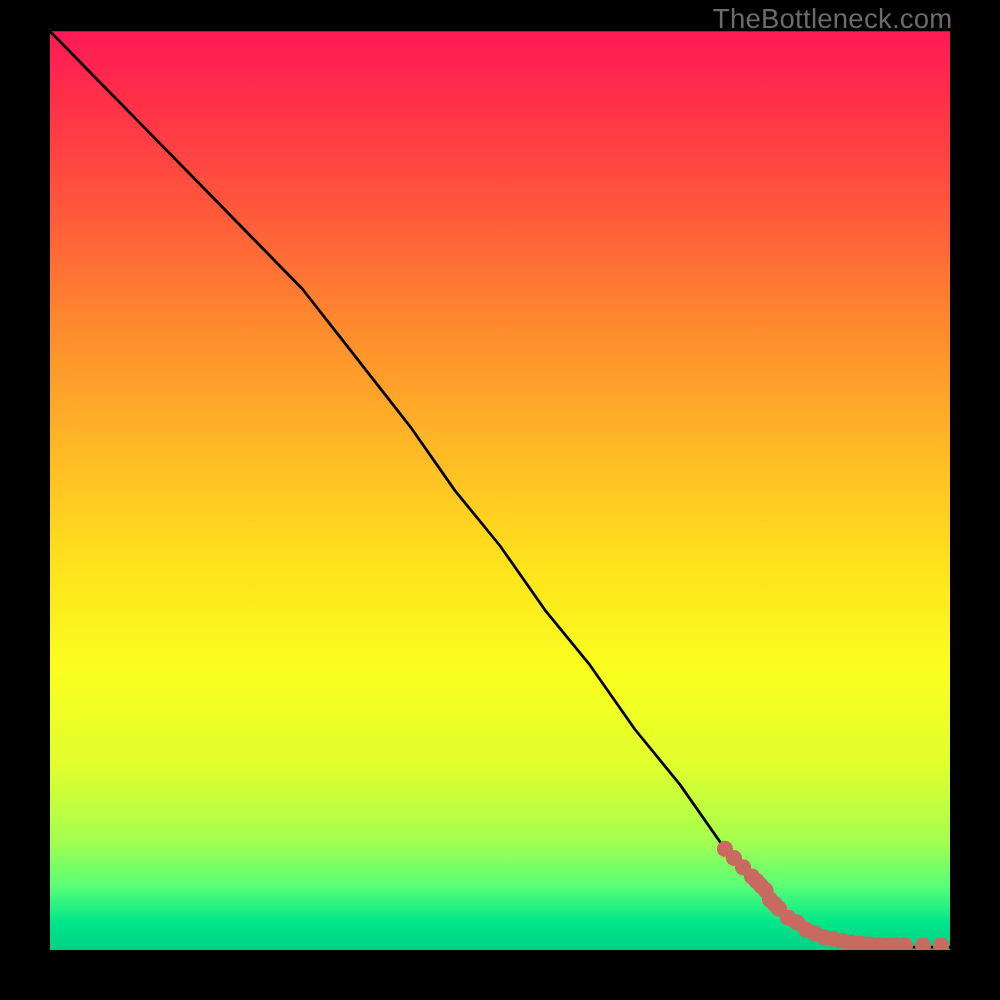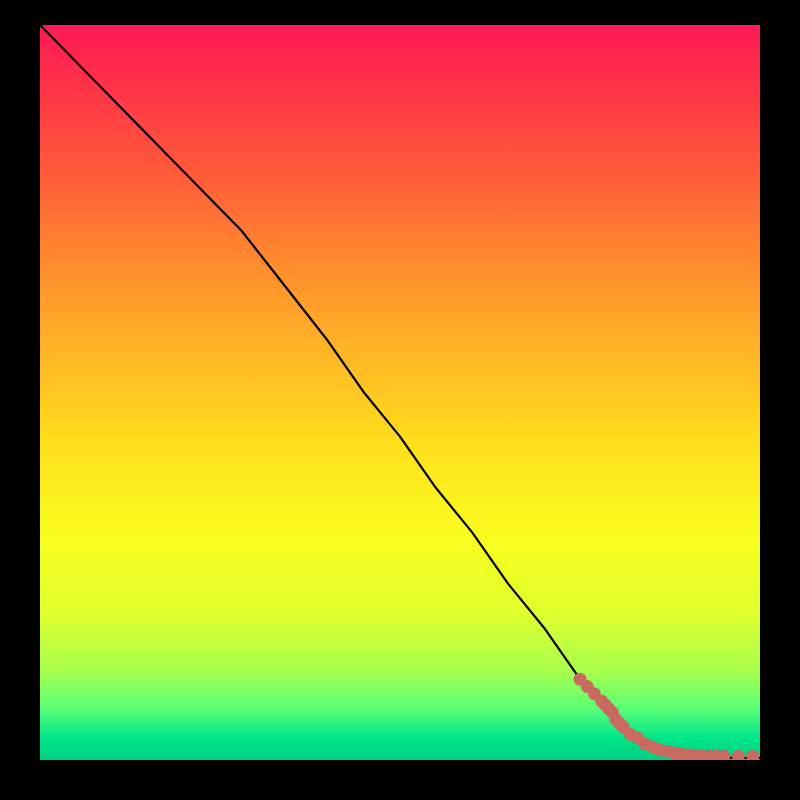--- a/index.html
+++ b/index.html
@@ -66,20 +66,21 @@
   }
   .dot {
     fill: #c86a60;
     stroke: none;
   }
 </style>
 </head>
 <body>
 
 <div class="frame">
+  <div class="watermark">TheBottleneck.com</div>
   <div class="plot">
     <svg class="overlay" id="overlay" viewBox="0 0 720 735" preserveAspectRatio="none">
         <path d="M0.00 0.00 L36.00 36.75 L72.00 73.50 L108.00 110.25 L144.00 147.00 L180.00 183.75 L201.60 205.80 L230.40 242.55 L259.20 279.30 L288.00 316.05 L324.00 367.50 L360.00 411.60 L396.00 463.05 L432.00 507.15 L468.00 558.60 L504.00 602.70 L540.00 654.15 L576.00 698.25 L590.40 712.95 L604.80 720.30 L619.20 726.18 L633.60 729.12 L648.00 731.33 L662.40 732.06 L676.80 732.79 L691.20 732.79 L705.60 732.79 L720.00 732.79" class="line" style="stroke: rgb(0, 0, 0);"></path>
         <circle cx="540.00" cy="654.15" r="6.5" class="dot" style="fill: rgb(200, 106, 96);"></circle>
         <circle cx="547.20" cy="661.50" r="6.5" class="dot" style="fill: rgb(200, 106, 96);"></circle>
         <circle cx="554.40" cy="668.85" r="6.5" class="dot" style="fill: rgb(200, 106, 96);"></circle>
         <circle cx="561.60" cy="676.20" r="6.5" class="dot" style="fill: rgb(200, 106, 96);"></circle>
         <circle cx="565.20" cy="679.88" r="6.5" class="dot" style="fill: rgb(200, 106, 96);"></circle>
         <circle cx="568.80" cy="683.55" r="6.5" class="dot" style="fill: rgb(200, 106, 96);"></circle>
         <circle cx="572.40" cy="687.23" r="6.5" class="dot" style="fill: rgb(200, 106, 96);"></circle>

